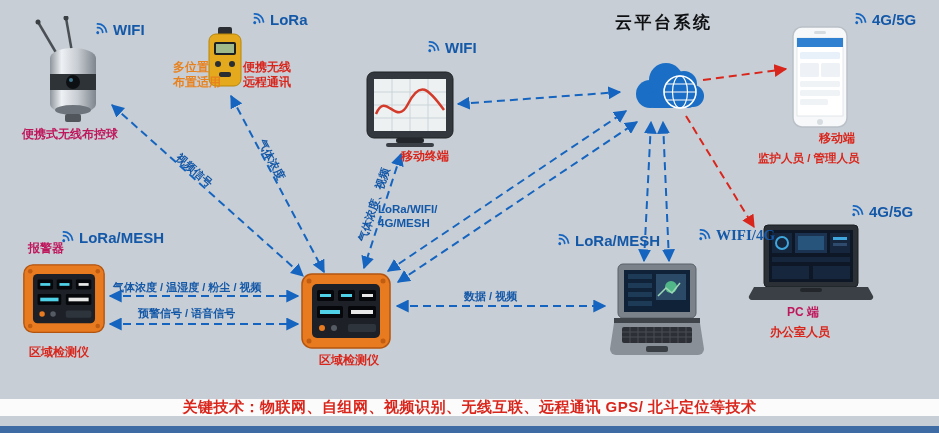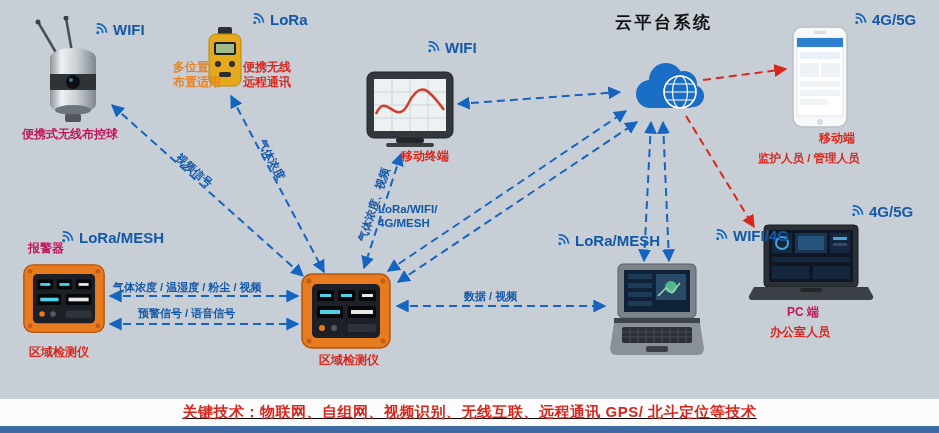--- a/index.html
+++ b/index.html
@@ -11,22 +11,22 @@
   .lbl { position:absolute; z-index:3; font-weight:bold; white-space:nowrap; line-height:1.25; }
   .black  { color:#be185d; font-size:12px; }
   .red    { color:#d9261c; font-size:12px; }
   .orange { color:#e8821e; font-size:12px; }
   .blue   { color:#1458a8; font-size:11px; }
   .blue12 { color:#1458a8; font-size:11.5px; }
   .title  { font-size:17px; letter-spacing:2.5px; color:#0e1012; font-weight:bold; }
   .sig { position:absolute; z-index:3; display:flex; align-items:center; gap:3px;
          color:#1458a8; font-weight:bold; font-size:15px; white-space:nowrap; }
   .wifi { transform:rotate(42deg); flex:0 0 auto; }
-  .footer-strip { position:absolute; left:0; right:0; top:399px; height:27px; background:#fbfbfb;
-                  z-index:4; display:flex; align-items:center; justify-content:center;text-decoration:underline; }
+  .footer-strip { position:absolute; left:0; right:0; top:399px; height:17px; background:#fbfbfb;
+                  z-index:4; display:flex; align-items:center; justify-content:center; }
   .footer-text { color:#d9261c; font-weight:bold; font-size:15px; letter-spacing:0.5px; white-space:nowrap; }
   .bottom-bar { position:absolute; left:0; right:0; top:426px; height:7px; background:#3e6ba3; z-index:4; }
 </style>
 </head>
 <body>
 
 <div class="canvas">
 
   <svg class="lines" width="939" height="433" viewBox="0 0 939 433">
     <defs>
@@ -267,21 +267,21 @@
 
   <div class="sig" style="left:554px; top:231px;">
     <svg class="wifi" width="18" height="18" viewBox="0 0 22 22">
       <circle cx="11" cy="17" r="1.8" fill="#1565c0"></circle>
       <path d="M6.8,12.6 a6,6 0 0 1 8.4,0" stroke="#1565c0" stroke-width="2.2" fill="none" stroke-linecap="round"></path>
       <path d="M3.6,9.2 a10.6,10.6 0 0 1 14.8,0" stroke="#1565c0" stroke-width="2.2" fill="none" stroke-linecap="round"></path>
     </svg>
     <span>LoRa/MESH</span>
   </div>
 
-  <div class="sig" style="left:712px; top:226px;">
+  <div class="sig" style="left:695px; top:226px;font-family:Liberation Serif, serif;">
     <svg class="wifi" width="18" height="18" viewBox="0 0 22 22">
       <circle cx="11" cy="17" r="1.8" fill="#1565c0"></circle>
       <path d="M6.8,12.6 a6,6 0 0 1 8.4,0" stroke="#1565c0" stroke-width="2.2" fill="none" stroke-linecap="round"></path>
       <path d="M3.6,9.2 a10.6,10.6 0 0 1 14.8,0" stroke="#1565c0" stroke-width="2.2" fill="none" stroke-linecap="round"></path>
     </svg>
     <span>WIFI/4G</span>
   </div>
 
   <div class="sig" style="left:848px; top:202px;">
     <svg class="wifi" width="18" height="18" viewBox="0 0 22 22">

